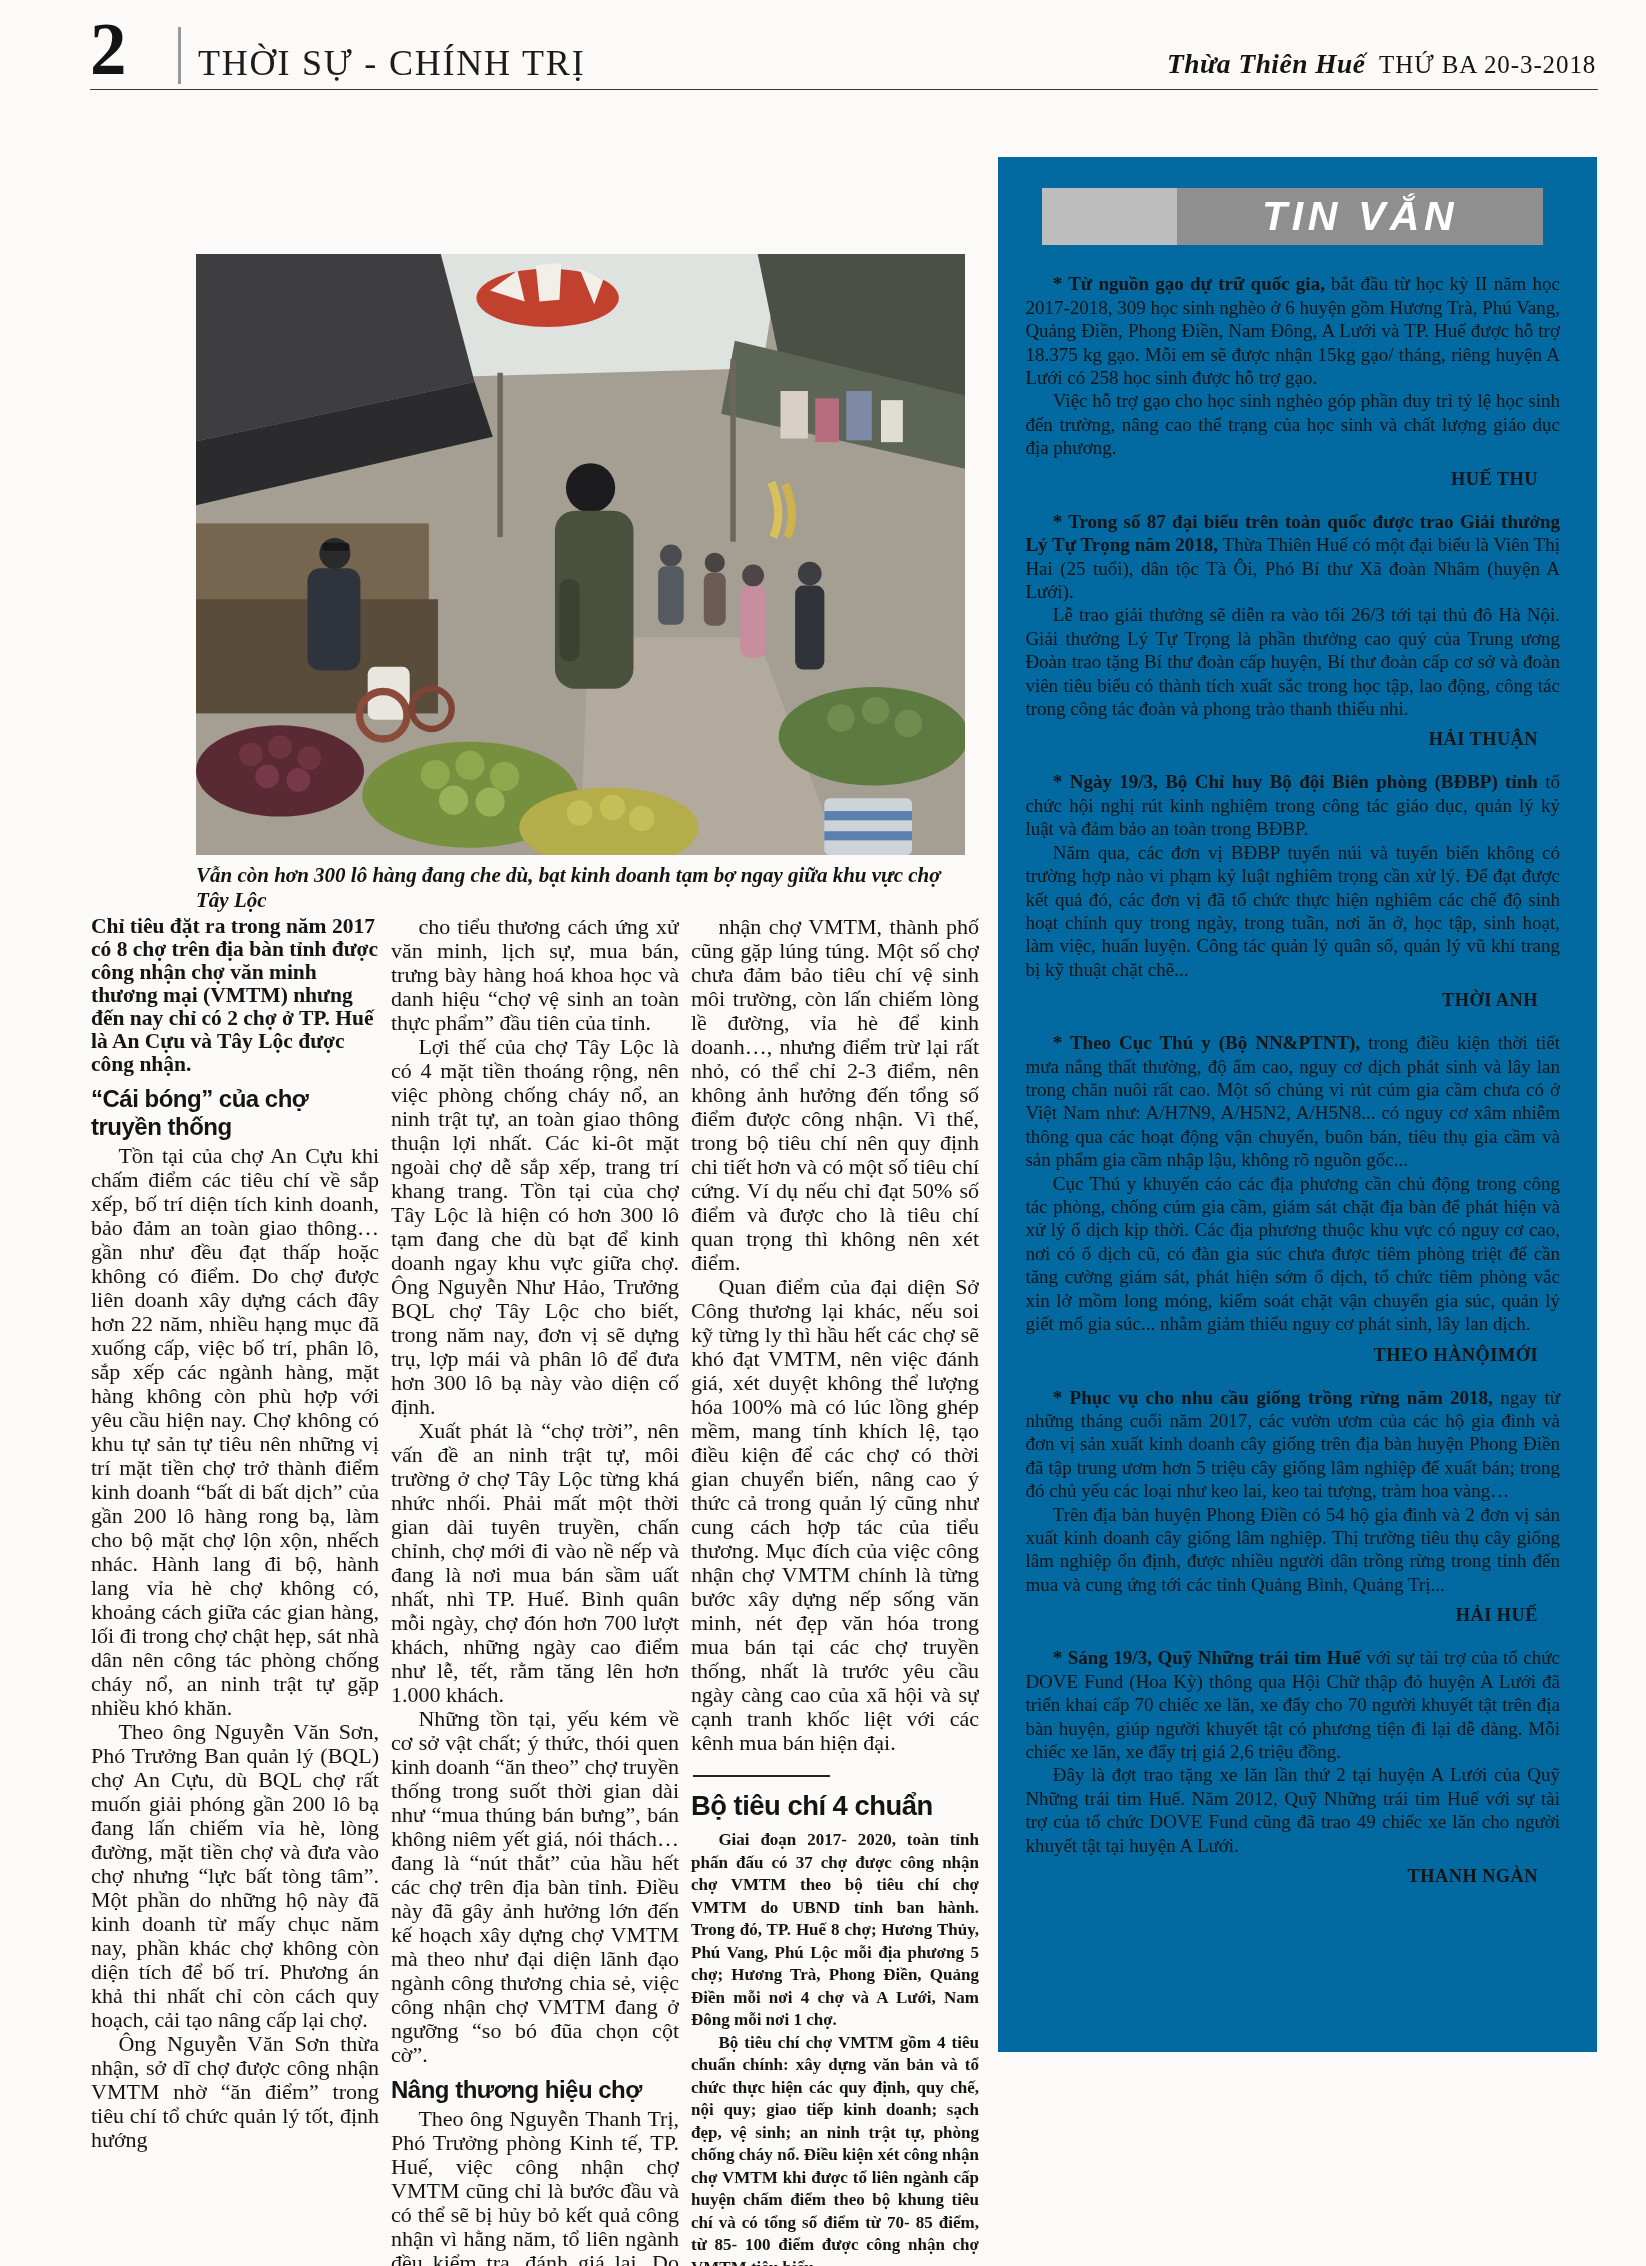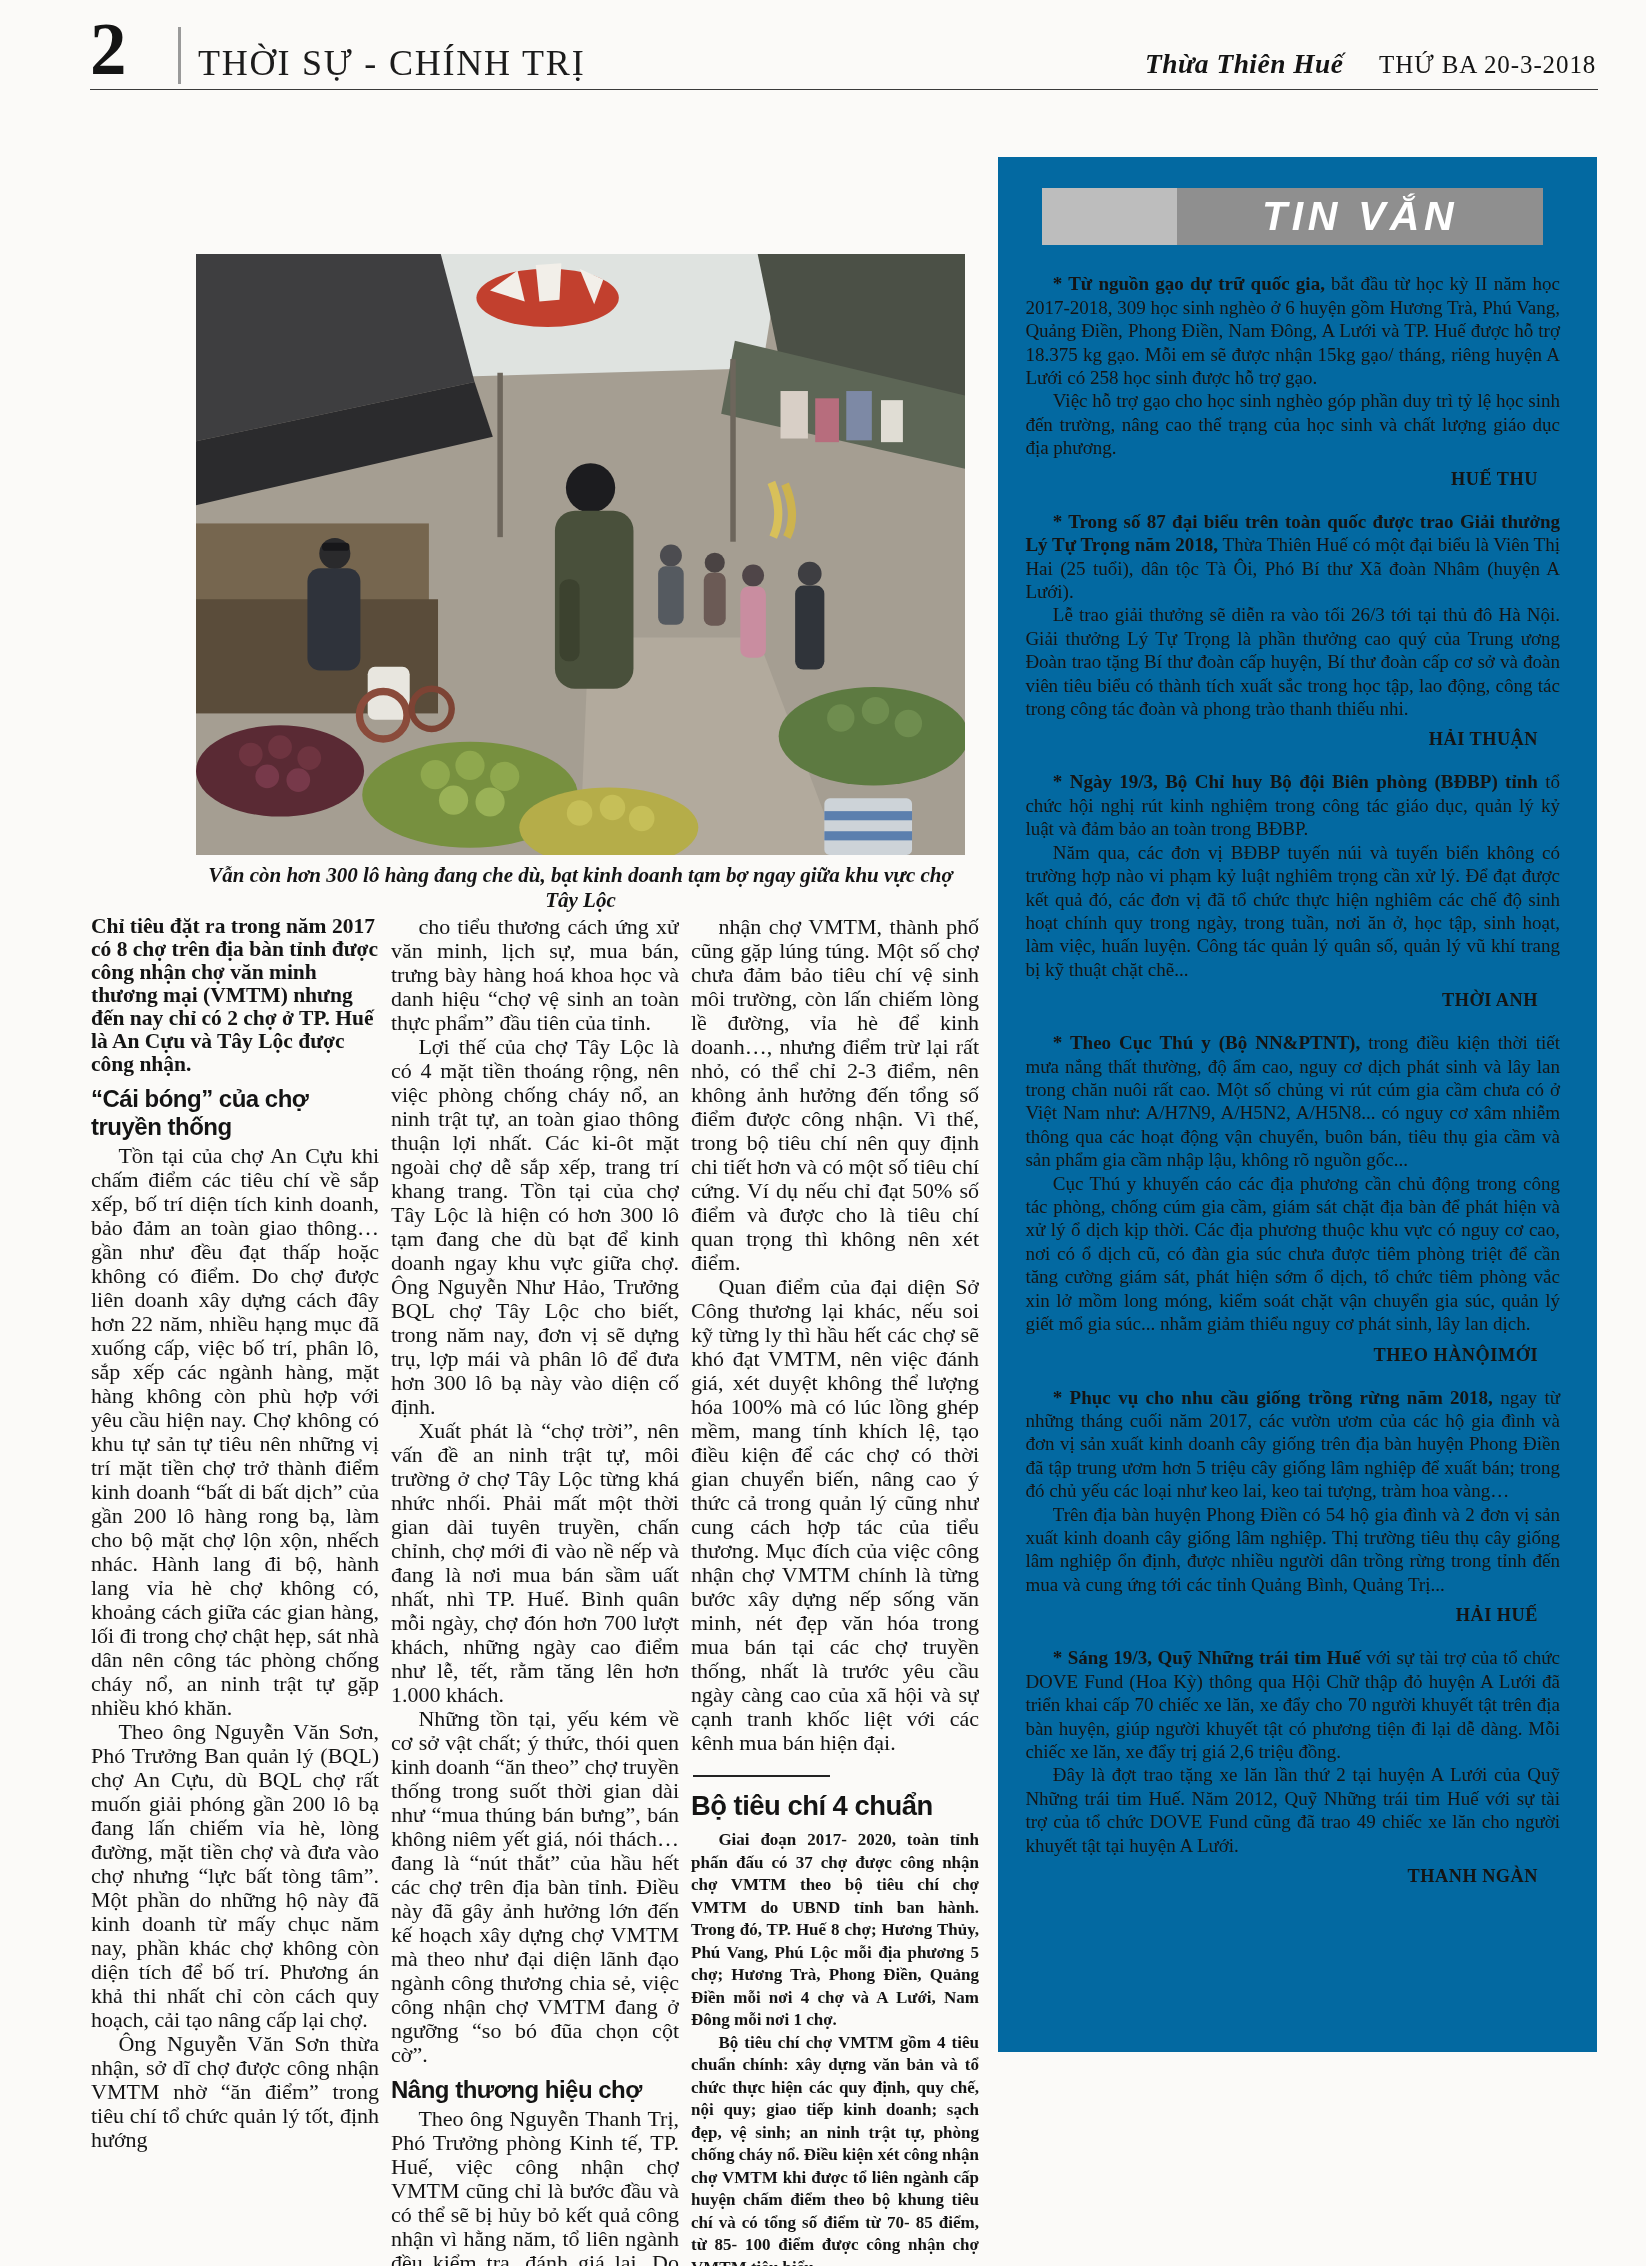--- a/index.html
+++ b/index.html
@@ -8,34 +8,34 @@
     background:#fbfaf8;overflow:hidden;
     font-family:"Liberation Serif","DejaVu Serif",serif;color:#141414;
   }
   
   .header{position:absolute;left:90px;top:25.6px;width:1508px;height:60px;}
   .pagenum{position:absolute;left:0;top:-12.8px;font-size:73px;font-weight:bold;line-height:1;}
   .pagenum-bar{position:absolute;left:88px;top:1.8px;width:2.7px;height:57px;background:#9a9a9a;}
   .section-title{position:absolute;left:108px;bottom:1.8px;font-size:36px;letter-spacing:1.8px;color:#1c1c1c;}
   .masthead{position:absolute;right:1.8px;bottom:5.5px;white-space:nowrap;}
   .paper-name{font-weight:bold;font-style:italic;font-size:27.4px;letter-spacing:0.5px;}
-  .paper-date{font-size:25px;margin-left:32px;letter-spacing:0.9px;}
+  .paper-date{font-size:25px;margin-left:10px;letter-spacing:0.9px;}
   .header-rule{position:absolute;left:90px;top:89px;width:1508px;border-top:1.8px solid #3a3a3a;}
 
   
   .article-top{position:absolute;left:190px;top:101px;width:778px;}
   .kicker{font-size:32px;font-weight:bold;letter-spacing:0.5px;}
   .headline{
     font-family:"Liberation Sans","DejaVu Sans",sans-serif;font-weight:bold;
     font-size:79px;letter-spacing:-2.7px;white-space:nowrap;line-height:1;
     transform:scale(0.92,1.22);transform-origin:left top;margin-top:12.8px;
   }
   .photo{position:absolute;left:196px;top:254px;width:769px;height:601px;background:#a8a29a;overflow:hidden;}
   .photo svg{display:block;}
-  .caption{position:absolute;left:196px;top:863px;width:769px;text-align:center;
+  .caption{position:absolute;left:196px;top:863px;width:769px;text-align:left;
     font-style:italic;font-weight:bold;font-size:21px;}
 
   
   .cols{position:absolute;left:91px;top:915px;width:888px;height:1352px;display:flex;gap:12px;overflow:hidden;}
   .col{width:291px;overflow:hidden;}
   .col p{margin:0;font-size:22px;line-height:24px;text-align:justify;text-indent:27.4px;}
   .lede{font-size:21.5px !important;line-height:23px !important;font-weight:bold;text-indent:0 !important;text-align:left !important;}
   .subhead{
     font-family:"Liberation Sans","DejaVu Sans",sans-serif;font-weight:bold;
     font-size:24px;letter-spacing:-0.5px;margin:9.1px 0 3.7px 0;line-height:1.15;

